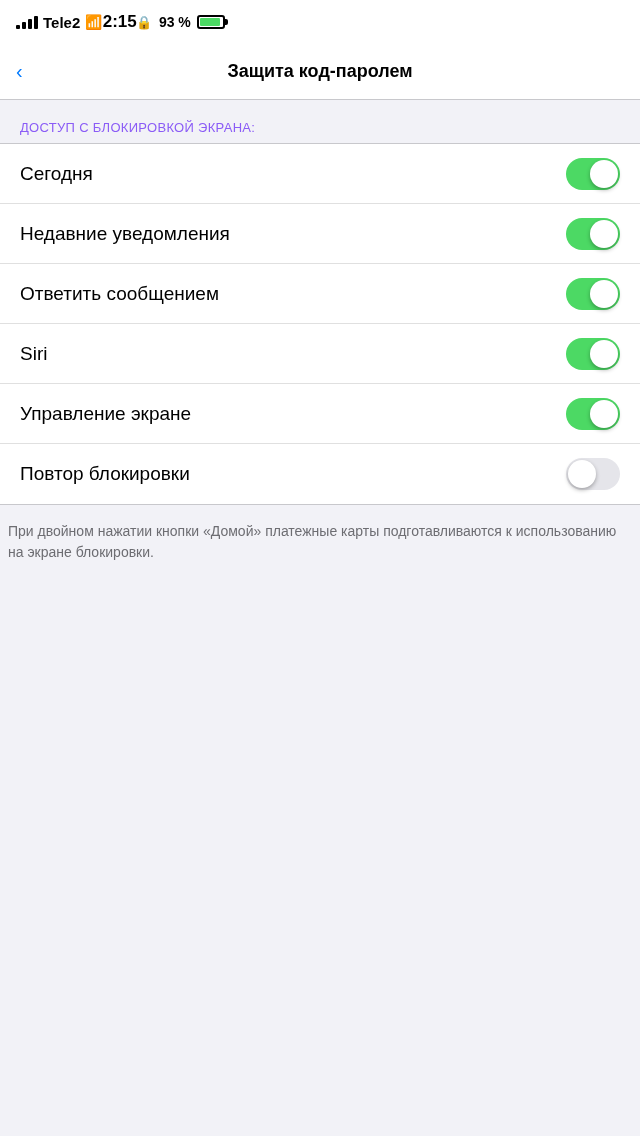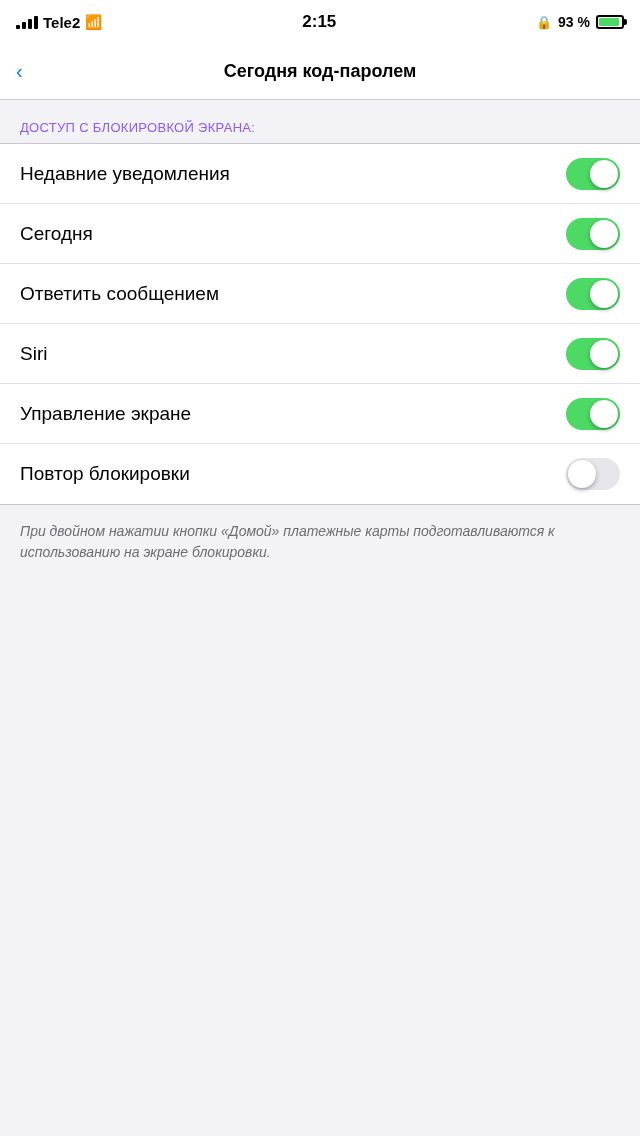--- a/index.html
+++ b/index.html
@@ -11,21 +11,21 @@
       font-family: -apple-system, 'SF Pro Text', 'Helvetica Neue', Arial, sans-serif;
       color: #000;
     }
 
     
     .status-bar {
       height: 44px;
       background: #fff;
       display: flex;
       align-items: center;
-      justify-content: space-between;
+      justify-content: flex-start;
       padding: 0 16px;
       font-size: 15px;
       font-weight: 600;
     }
     .status-left {
       display: flex;
       align-items: center;
       gap: 5px;
     }
     .signal-bars {
@@ -166,26 +166,25 @@
     }
     .toggle.on .toggle-knob {
       left: 24px;
     }
     .toggle.off .toggle-knob {
       left: 2px;
     }
 
     
     .footer-note {
-      padding: 16px 20px;
+      padding: 16px 8px;
       font-size: 14px;
       color: #6d6d72;
       line-height: 1.5;
       background: #f2f2f7;
-      font-style: italic;
     }
 
     
     .wifi-icon {
       font-size: 14px;
     }
     
     .lock-icon {
       font-size: 13px;
     }
@@ -211,34 +210,34 @@
     <div class="battery-container">
       <div class="battery">
         <div class="battery-fill"></div>
       </div>
     </div>
   </div>
 </div>
 
 <div class="nav-bar">
   <div class="nav-back">‹</div>
-  <div class="nav-title">Сегодня код-паролем</div>
+  <div class="nav-title">Защита код-паролем</div>
 </div>
 
 <div class="section-header">ДОСТУП С БЛОКИРОВКОЙ ЭКРАНА:</div>
 
 <div class="settings-list">
 <div class="settings-row">
+      <span class="row-label">Сегодня</span>
+      <div class="toggle on">
+        <div class="toggle-knob"></div>
+      </div>
+    </div>
+    <div class="settings-row">
       <span class="row-label">Недавние уведомления</span>
-      <div class="toggle on">
-        <div class="toggle-knob"></div>
-      </div>
-    </div>
-    <div class="settings-row">
-      <span class="row-label">Сегодня</span>
       <div class="toggle on">
         <div class="toggle-knob"></div>
       </div>
     </div>
     <div class="settings-row">
       <span class="row-label">Ответить сообщением</span>
       <div class="toggle on">
         <div class="toggle-knob"></div>
       </div>
     </div>

